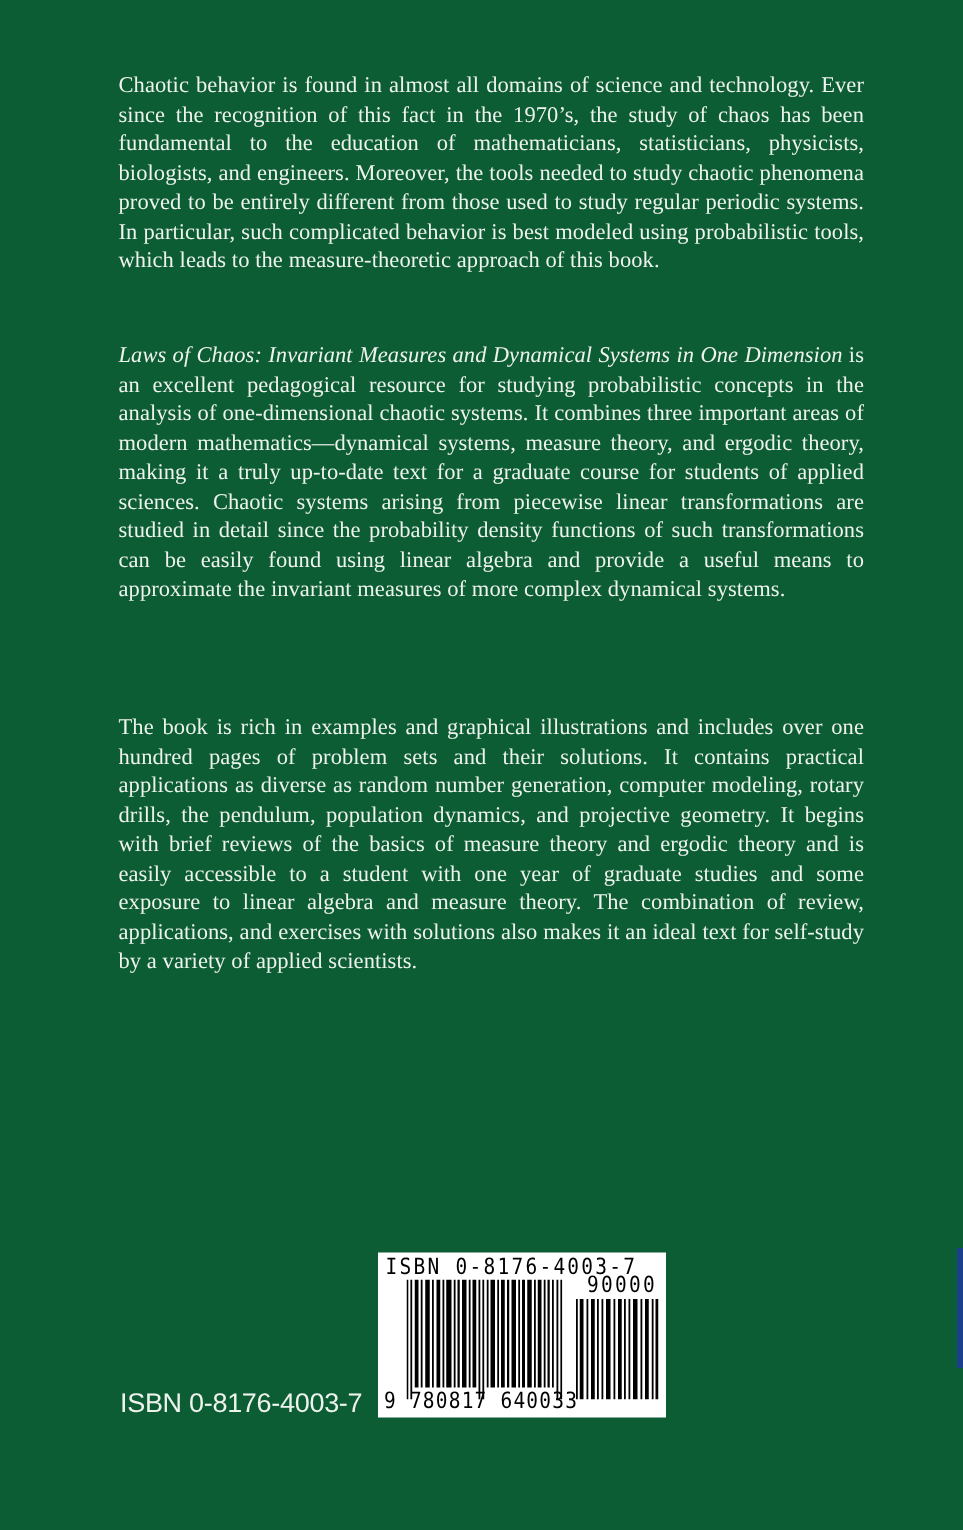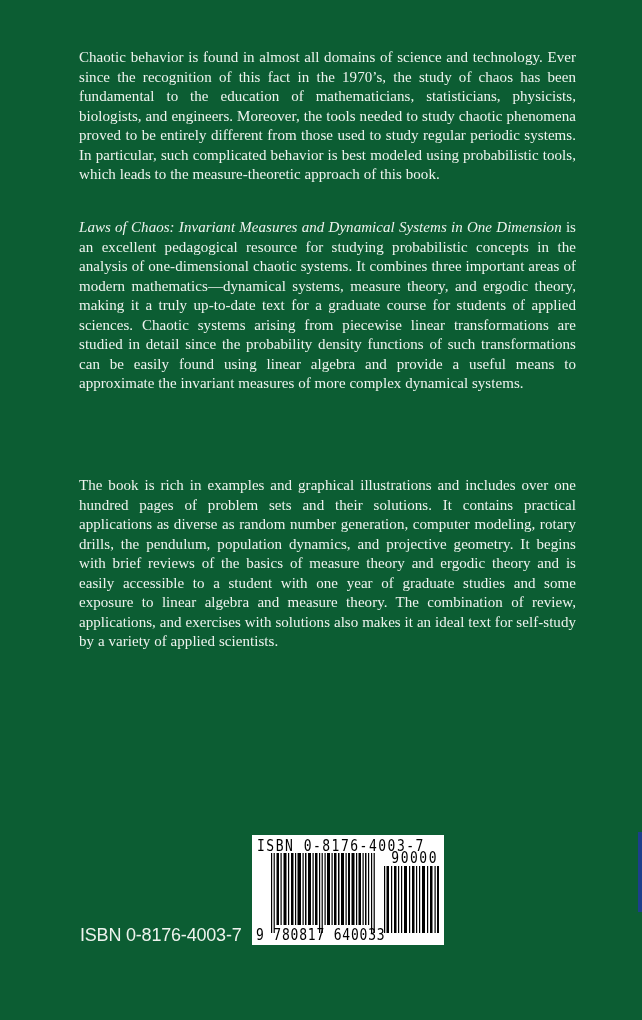--- a/index.html
+++ b/index.html
@@ -9,21 +9,21 @@
     font-family: "Liberation Sans", sans-serif;
     color: #eef3ee;
   }
   .text-block {
     position: absolute; left: 79px; width: 497px;
     font-size: 15px; line-height: 19.5px;
     text-align: justify; letter-spacing: 0.05px; font-family: Liberation Serif, serif;
   }
   .text-block p { margin: 0; }
   #p1 { top: 48px; }
-  #p2 { top: 218px; }
+  #p2 { top: 228px; }
   #p3 { top: 476px; }
   .italic { font-style: italic; }
   .isbn-label {
     position: absolute; left: 80px; top: 925px;
     font-size: 18px; letter-spacing: -0.2px; color: #eef3ee;
   }
   .barcode-box {
     position: absolute; left: 252px; top: 835px; width: 192px; height: 110px;
     background: #ffffff;
   }

